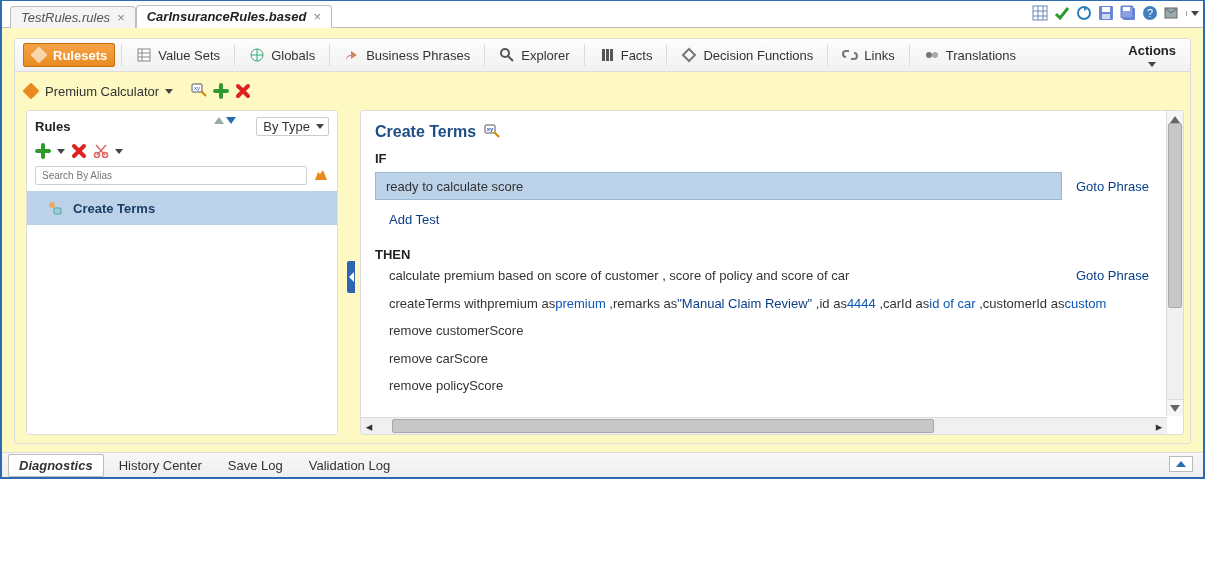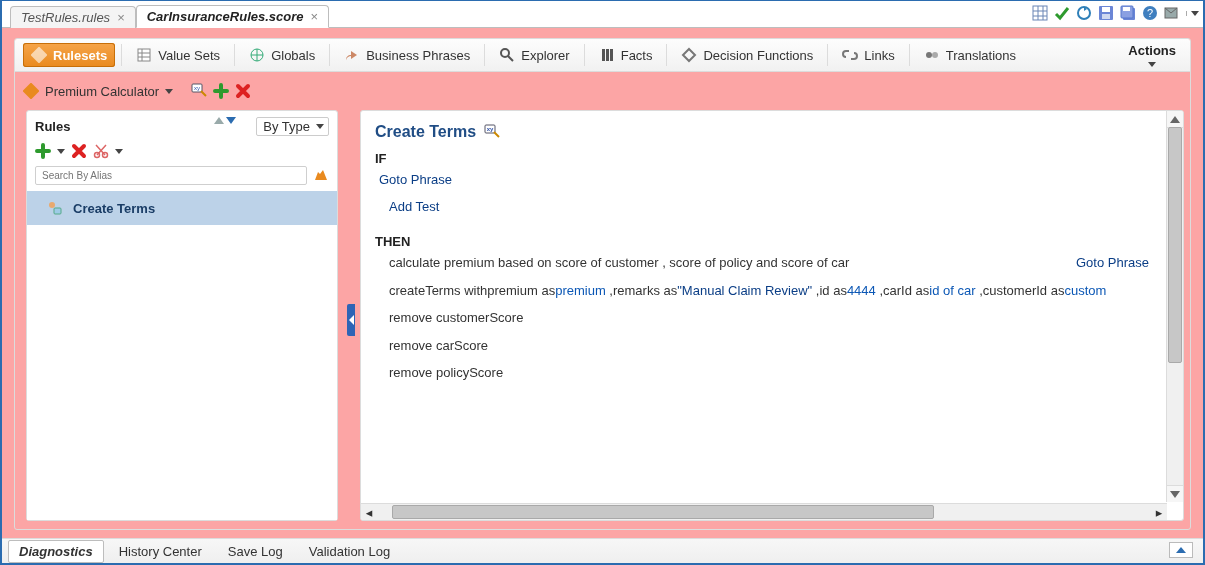--- a/index.html
+++ b/index.html
@@ -5,29 +5,29 @@
   html, body {
     margin: 0;
     padding: 0;
     font-family: "Segoe UI", Tahoma, Arial, sans-serif;
     font-size: 13px;
     color: #333;
     background: #fff;
   }
   .app {
     width: 1205px;
-    height: 565px;
+    height: 479px;
     border: 2px solid #2b6cb0;
     border-top: 1px solid #2b6cb0;
     border-bottom: 2px solid #2b6cb0;
     box-sizing: border-box;
     position: relative;
     display: flex;
     flex-direction: column;
-    background: #fca5a5;
+    background: #fef9c3;
   }
   
   .tabs-row {
     display: flex;
     align-items: flex-end;
     height: 26px;
     padding: 0 8px;
     border-bottom: 1px solid #bdbdbd;
     background: #fff;
     position: relative;
@@ -389,21 +389,21 @@
 <body>
 
 <div class="app">
 
   <div class="tabs-row">
     <div class="ed-tab">
       <span>TestRules.rules</span>
       <span class="tab-close">×</span>
     </div>
     <div class="ed-tab active">
-      <span>CarInsuranceRules.score</span>
+      <span>CarInsuranceRules.based</span>
       <span class="tab-close">×</span>
     </div>
 
     <div class="right-tools">
       <span class="icon tool-btn">
         <svg viewBox="0 0 16 16">
             <rect x="1" y="1" width="14" height="14" fill="#fff" stroke="#6b86b5"></rect>
             <path d="M1 6h14M1 11h14M6 1v14M11 1v14" stroke="#6b86b5"></path>
           </svg>
       </span>
@@ -655,20 +655,23 @@
                 <svg viewBox="0 0 16 16">
                     <rect x="1" y="1" width="10" height="8" rx="1" fill="#fff" stroke="#556"></rect>
                     <text x="6" y="7" text-anchor="middle" font-size="6" fill="#35a">xy</text>
                     <path d="M10 8l5 5" stroke="#c80" stroke-width="2"></path>
                   </svg>
               </span>
             </div>
 
             <div class="sect-label">IF</div>
             <div class="if-row">
+              <div class="if-cond">
+                <span>ready to calculate score</span>
+              </div>
               <span class="goto">Goto Phrase</span>
             </div>
             <span class="add-test">Add Test</span>
 
             <div class="sect-label">THEN</div>
             <div class="then-lines">
 
               <div class="then-row">
                 <div class="then-text">calculate premium based on score of customer , score of policy and score of car</div>
                 <span class="goto">Goto Phrase</span>

